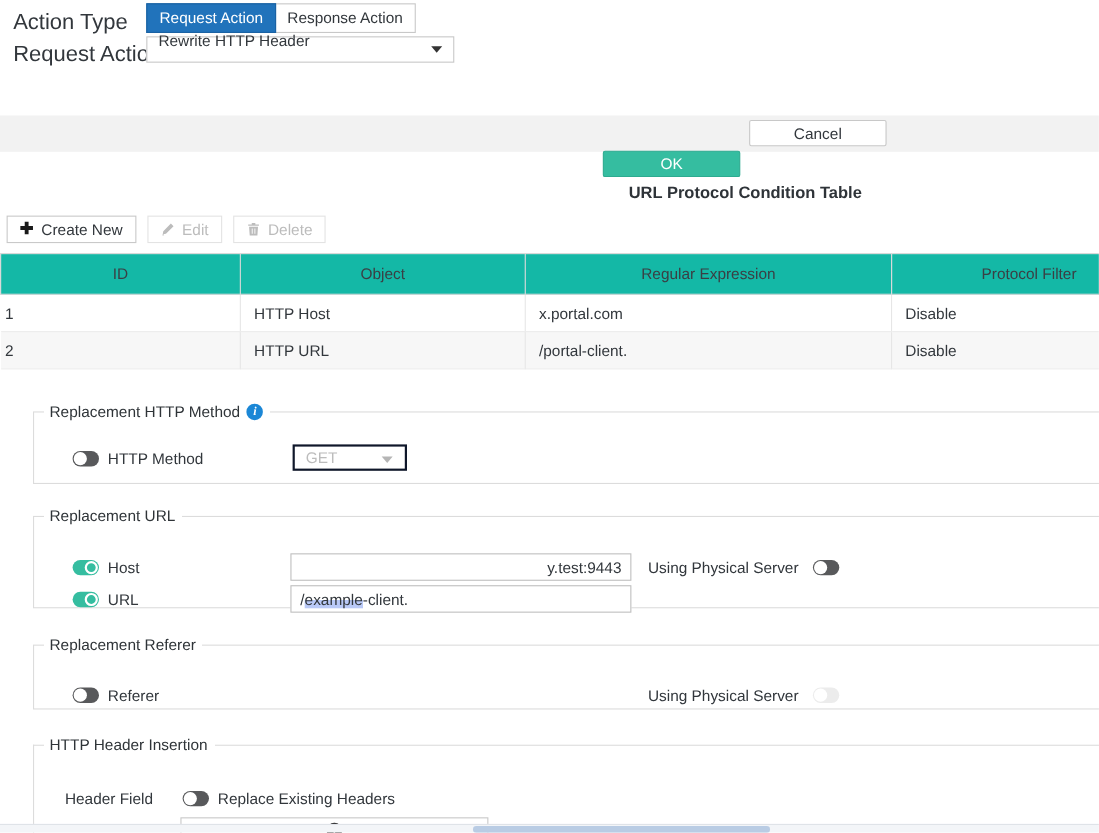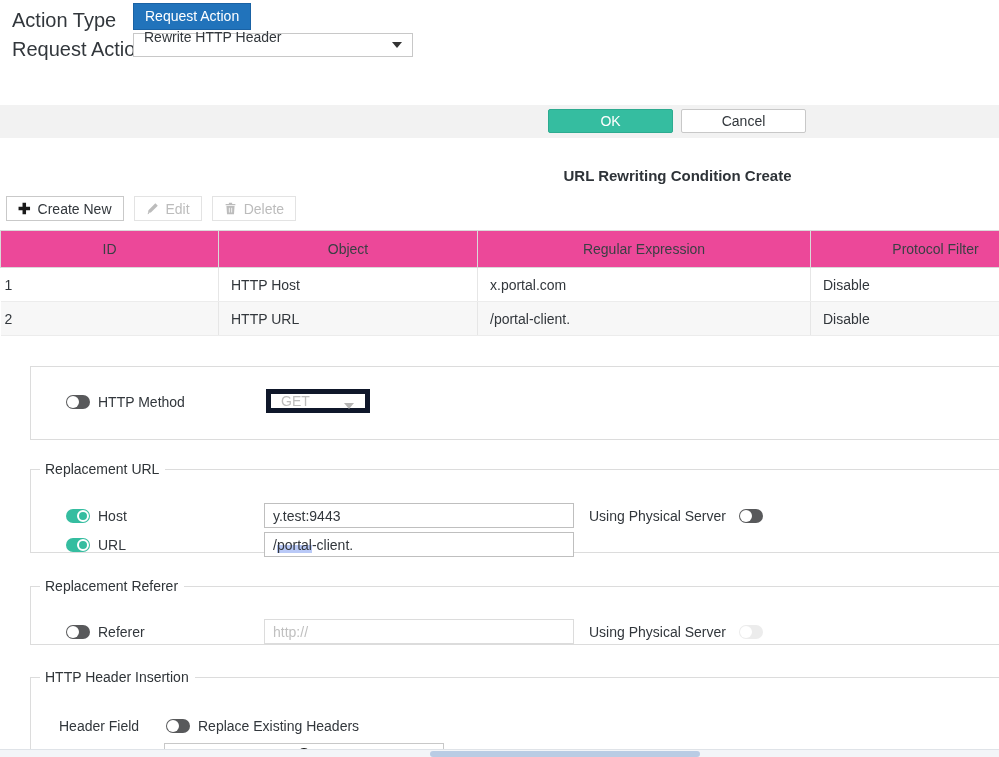--- a/index.html
+++ b/index.html
@@ -20,39 +20,39 @@
   .select-box { position:absolute; left:133px; top:33px; width:280px; height:24px;
     border:1px solid #c8c8c8; background:#fff; display:flex; align-items:center;
     padding:0 22px 17px 10px; }
   .select-box .caret { position:absolute; right:10px; top:8px; width:0; height:0;
     border-left:5px solid transparent; border-right:5px solid transparent; border-top:6px solid #333; }
 
   
   .action-bar { position:absolute; top:105px; left:0; width:999px; height:33px; background:#f2f2f2; }
   .btn { position:absolute; top:4px; width:125px; height:24px; border-radius:2px;
     font-family:"Liberation Sans",sans-serif; font-size:14px; display:flex; align-items:center; justify-content:center; cursor:pointer; }
-  .btn-ok { left:548px; background:#35bda0; border:1px solid #2dab90; color:#fff; }
+  .btn-ok { left:548px; background:#35bda0; border:1px solid #2dab90; color:#fff;margin-top:28px; }
   .btn-cancel { left:681px; background:#fff; border:1px solid #c8c8c8; color:#32373c; }
 
   
   .cond-title { position:absolute; top:167px; left:460px; width:435px; text-align:center;
     font-weight:bold; font-size:15px; color:#2e3338; }
 
   
   .toolbar { position:absolute; top:196px; left:6px; display:flex; gap:10px; }
   .tb-btn { display:inline-flex; align-items:center; gap:7px; height:25px; padding:0 11px;
     border:1px solid #c9c9c9; background:#fff; font-size:14px; color:#32373c; cursor:pointer; }
   .tb-btn.disabled { color:#bcbcbc; border-color:#e3e3e3; cursor:default; }
   .tb-plus { font-weight:bold; font-size:15px; line-height:1; color:#1a1a1a; }
   .tb-ic { width:13px; height:13px; display:inline-block; }
 
   
   .cond-table-wrap { position:absolute; top:230px; left:0; width:999px; height:106px; overflow:hidden; }
   table.cond { border-collapse:collapse; table-layout:fixed; width:1060px; font-size:14px; }
-  table.cond th { width:218px; height:37px; background:#ec4899; border:1px solid #d9d9d9;
+  table.cond th { width:218px; height:37px; background:#14b8a6; border:1px solid #d9d9d9;
     font-weight:normal; color:#3a3f44; text-align:center;margin-left:33px; }
   table.cond col.c1{width:218px}.cond col.c2{width:259px}.cond col.c3{width:333px}.cond col.c4{width:250px}
   table.cond td { height:34px; padding-left:12px; color:#32373c; background:#fff;
     border-bottom:1px solid #ececec; border-right:1px solid #e6e6e6; }
   table.cond td:first-child { padding-left:4px; }
   table.cond tr.alt td { background:#f7f7f7; }
 
   
   fieldset.panel { position:absolute; left:30px; width:1010px; margin:0; padding:0;
     border:1px solid #dcdcdc; background:#fff; }
@@ -68,21 +68,21 @@
     border:2px solid #fff; border-radius:50%; background:#35bda0; }
   .toggle.off { background:#58595b; }
   .toggle.off::after { content:''; position:absolute; left:1px; top:1px; width:12px; height:12px;
     border-radius:50%; background:#fff; }
   .toggle.disabled { background:#ececec; cursor:default; }
   .toggle.disabled::after { content:''; position:absolute; left:1px; top:1px; width:12px; height:12px;
     border-radius:50%; background:#fff; }
 
   .fs-label { position:absolute; font-size:14px; color:#32373c; white-space:nowrap; }
 
-  .dd-disabled { position:absolute; width:104px; height:24px; border:5px solid #0f172a;
+  .dd-disabled { position:absolute; width:104px; height:24px; border:2px solid #0f172a;
     background:#fff; color:#bcbcbc; display:flex; align-items:center; padding:0 10px; }
   .dd-disabled .caret { position:absolute; right:11px; top:9px; width:0; height:0;
     border-left:5px solid transparent; border-right:5px solid transparent; border-top:6px solid #b5b5b5; }
 
   .txt-input { position:absolute; width:310px; height:25px; border:1px solid #bfbfbf; background:#fff;
     font-family:"Liberation Sans",sans-serif; font-size:14px; color:#32373c; padding:0 8px; }
   .txt-input::placeholder { color:#c0c0c0; }
   .fake-input { position:absolute; width:310px; height:25px; border:1px solid #bfbfbf; background:#fff;
     display:flex; align-items:center; padding:0 8px; white-space:pre; }
   .sel-hl { background:linear-gradient(transparent 50%, #b9c9f7 50%); }
@@ -97,34 +97,35 @@
     background:#f3f5f8; border-top:1px solid #dfe3e8; }
   .hscroll .thumb { position:absolute; left:430px; top:1px; width:270px; height:6px;
     background:#b9cce4; border-radius:3px; }
 </style>
 </head>
 <body>
 
 <div class="form-label" style="top:9px">Action Type</div>
 <div class="tab-group">
   <div class="tab selected">Request Action</div>
+  <div class="tab">Response Action</div>
 </div>
 
 <div class="form-label" style="top:38px">Request Action</div>
 <div class="select-box">
   <span>Rewrite HTTP Header</span>
   <span class="caret"></span>
 </div>
 
 <div class="action-bar">
   <div class="btn btn-ok">OK</div>
   <div class="btn btn-cancel">Cancel</div>
 </div>
 
-<div class="cond-title">URL Rewriting Condition Create</div>
+<div class="cond-title">URL Protocol Condition Table</div>
 
 <div class="toolbar">
   <div class="tb-btn">
     <span class="tb-plus">✚</span>
     <span>Create New</span>
   </div>
   <div class="tb-btn disabled">
     <span class="tb-ic">
       <svg viewBox="0 0 16 16" width="13" height="13">
           <path fill="#bcbcbc" d="M11.5 1.5l3 3-8.5 8.5-3.6.6.6-3.6 8.5-8.5zm-9 11.4l1.6 1.6-2.1.5.5-2.1z"></path>
@@ -169,50 +170,53 @@
         <td>2</td>
         <td>HTTP URL</td>
         <td>/portal-client.</td>
         <td>Disable</td>
       </tr>
     </tbody>
   </table>
 </div>
 
 <fieldset class="panel" style="top:366px;height:74px">
+  <legend>
+    <span>Replacement HTTP Method</span>
+    <span class="info-ic">i</span>
+  </legend>
   <div class="toggle off" style="left:35px;top:28px"></div>
   <div class="fs-label" style="left:67px;top:27px">HTTP Method</div>
   <div class="dd-disabled" style="left:235px;top:22px">
     <span>GET</span>
     <span class="caret"></span>
   </div>
 </fieldset>
 
 <fieldset class="panel" style="top:461px;height:92px">
   <legend>
     <span>Replacement URL</span>
   </legend>
   <div class="toggle on" style="left:35px;top:32px"></div>
   <div class="fs-label" style="left:67px;top:31px">Host</div>
-  <input class="txt-input" style="left: 233px; top: 26px;" value="y.test:9443">
+  <input class="txt-input" style="left: 233px; top: 26px; text-align: right;" value="y.test:9443">
   <div class="fs-label" style="left:558px;top:31px">Using Physical Server</div>
   <div class="toggle off" style="left:708px;top:32px"></div>
 
   <div class="toggle on" style="left:35px;top:61px"></div>
   <div class="fs-label" style="left:67px;top:60px">URL</div>
-  <div class="fake-input" style="left:233px;top:55px"><span>/</span><span class="sel-hl">portal</span><span>-client.</span></div>
+  <div class="fake-input" style="left:233px;top:55px"><span>/</span><span class="sel-hl">example</span><span>-client.</span></div>
 </fieldset>
 
 <fieldset class="panel" style="top:578px;height:67px">
   <legend>
     <span>Replacement Referer</span>
   </legend>
   <div class="toggle off" style="left:35px;top:31px"></div>
   <div class="fs-label" style="left:67px;top:30px">Referer</div>
-  <input class="txt-input" style="left: 233px; top: 25px; border-color: rgb(220, 220, 220);" placeholder="http://">
   <div class="fs-label" style="left:558px;top:30px">Using Physical Server</div>
   <div class="toggle disabled" style="left:708px;top:31px"></div>
 </fieldset>
 
 <fieldset class="panel" style="top:669px;height:120px;border-bottom:none">
   <legend>
     <span>HTTP Header Insertion</span>
   </legend>
   <div class="fs-label" style="left:28px;top:33px">Header Field</div>
   <div class="toggle off" style="left:135px;top:34px"></div>

